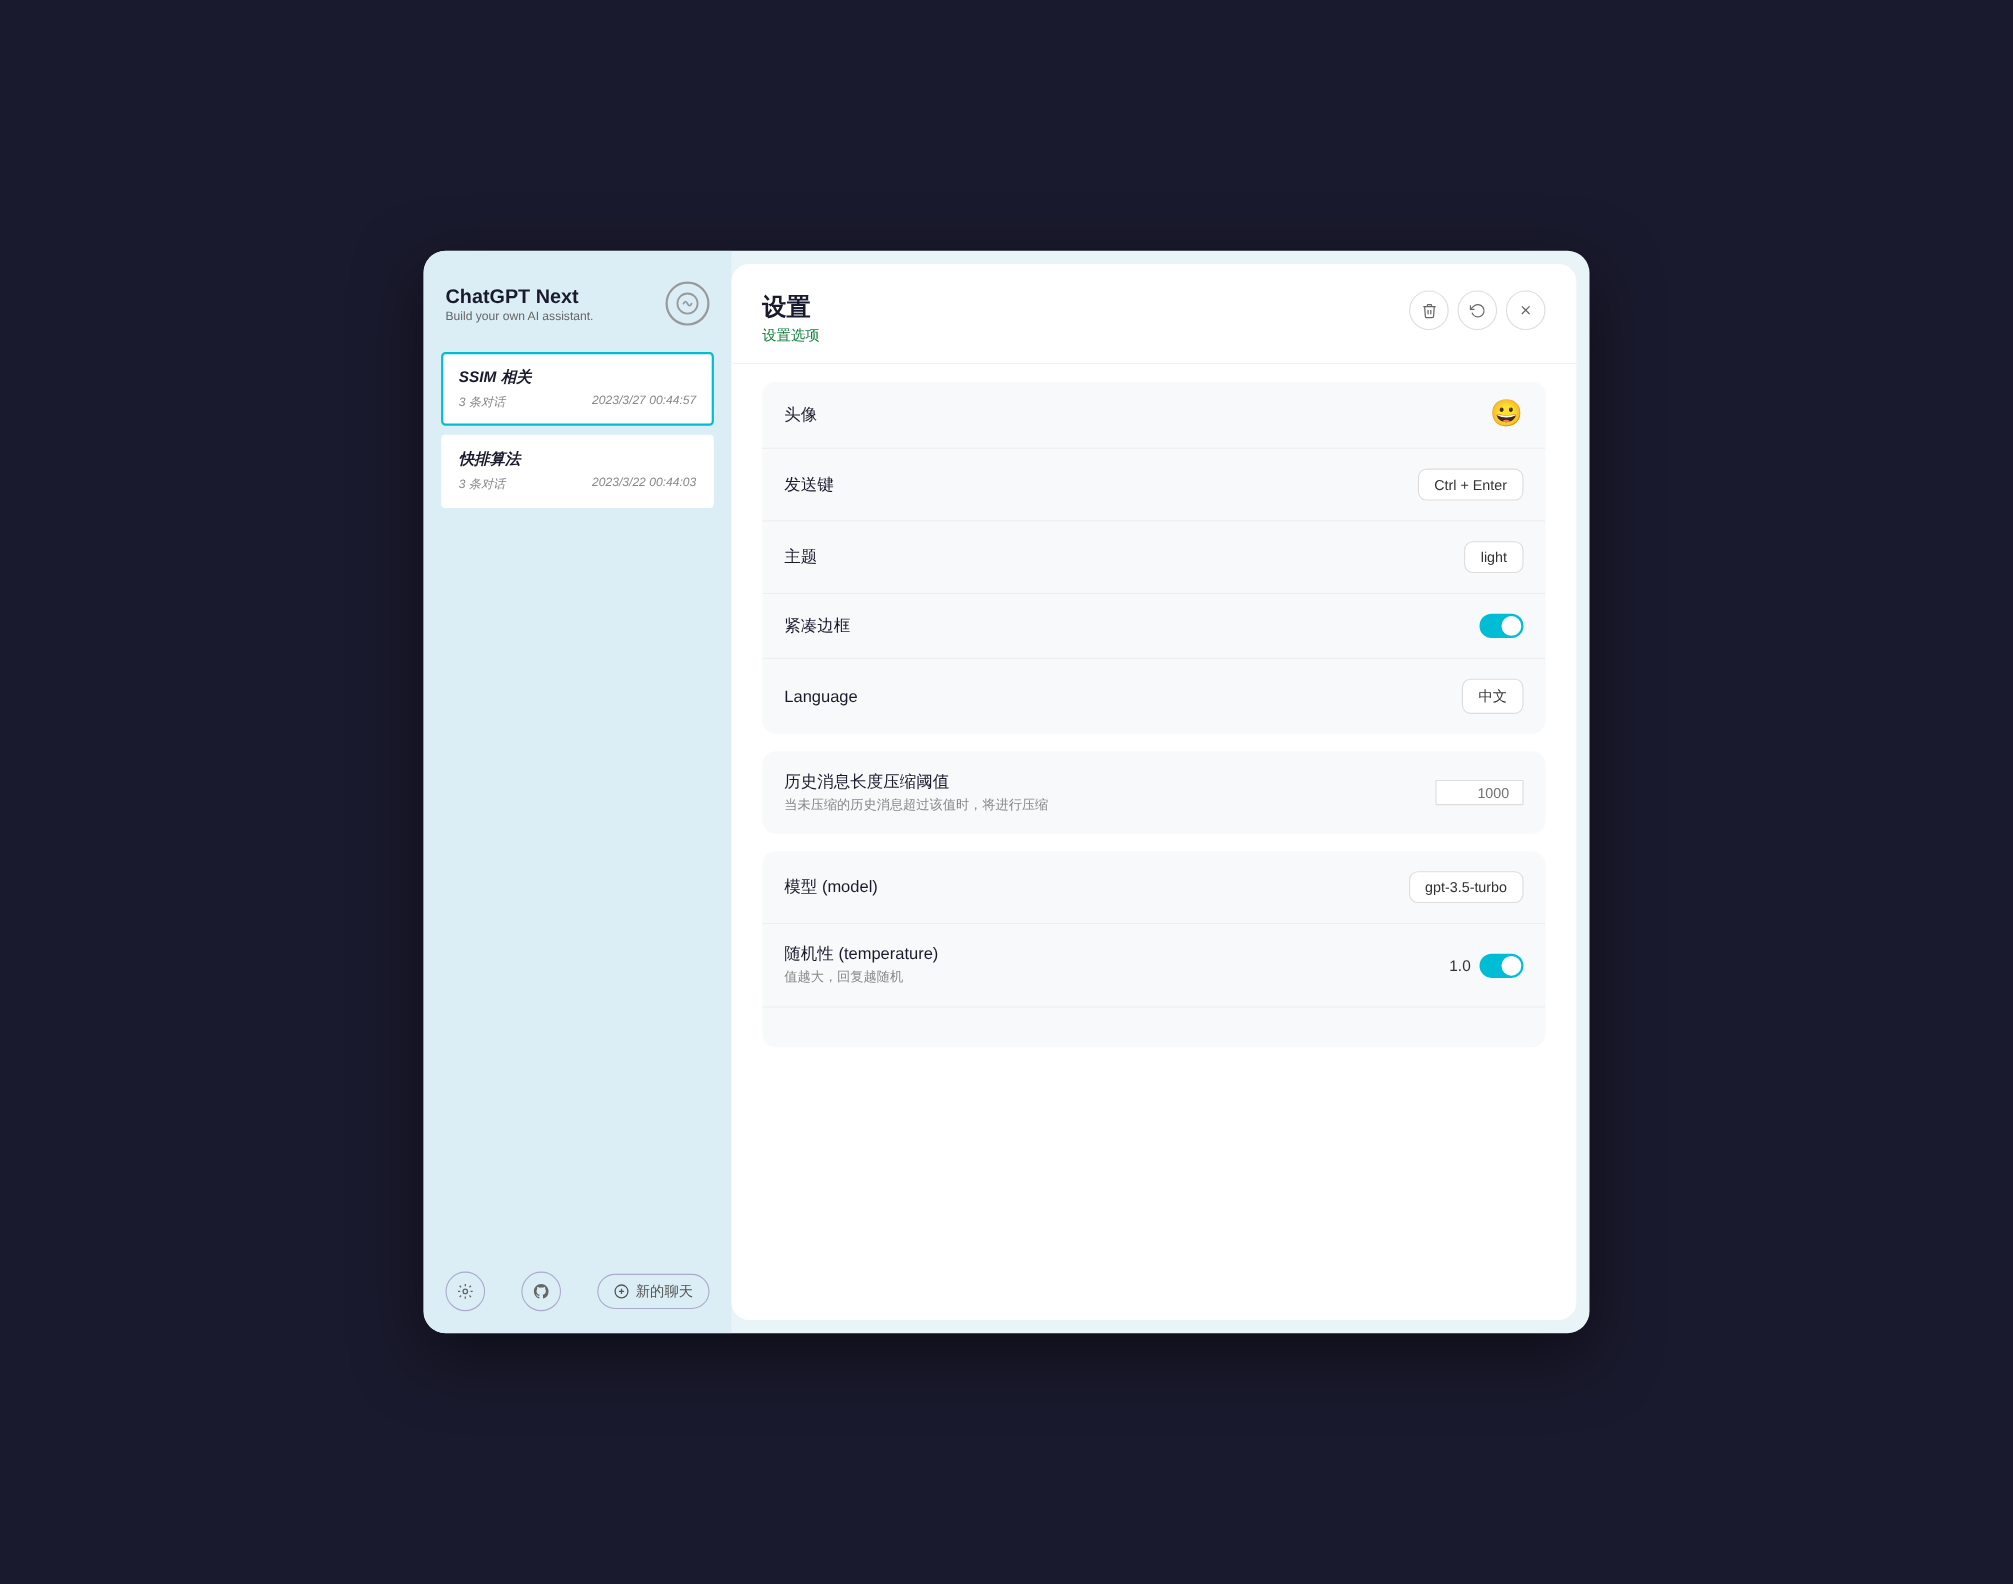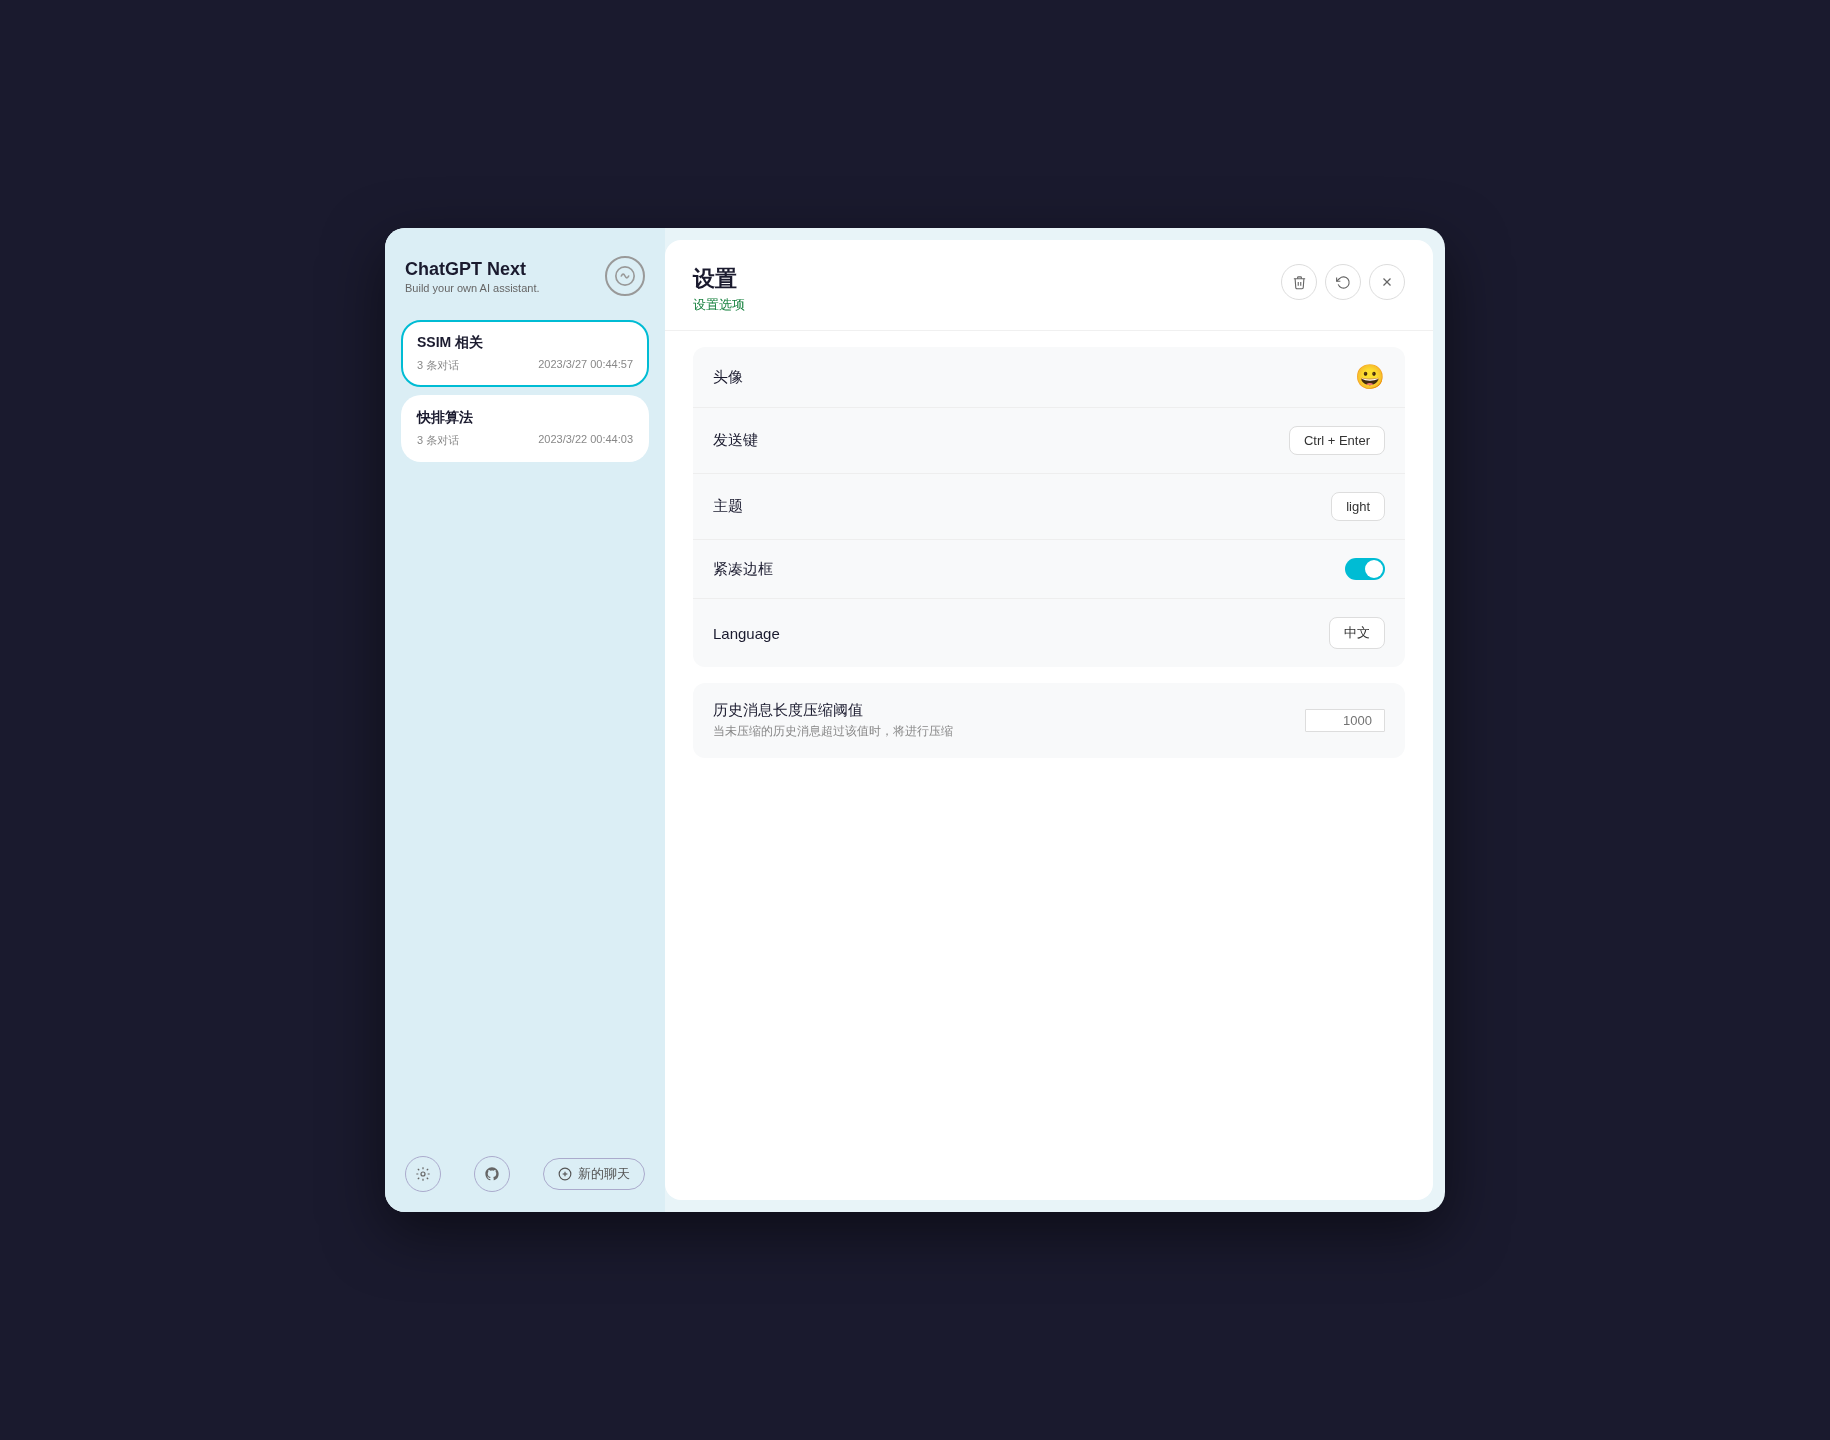--- a/index.html
+++ b/index.html
@@ -62,24 +62,25 @@
       font-size: 18px;
     }
     .chat-list {
       flex: 1;
       display: flex;
       flex-direction: column;
       gap: 8px;
     }
     .chat-item {
       background: white;
-      border-radius: 20px;
+      border-radius: 4px;
       padding: 12px 14px;
       cursor: pointer;
       border: 2px solid transparent;
+      font-style: italic;
     }
     .chat-item.active {
       border-color: #00bcd4;
     }
     .chat-item-title {
       font-size: 14px;
       font-weight: 600;
       color: #1a1a2e;
       margin-bottom: 6px;
     }
@@ -394,15 +395,41 @@
           <div>
             <div class="settings-row-label">历史消息长度压缩阈值</div>
             <div class="settings-row-sublabel">当未压缩的历史消息超过该值时，将进行压缩</div>
           </div>
           <div class="settings-row-value">
             <input class="number-input" type="text" value="1000" style="">
           </div>
         </div>
       </div>
 
+      <div class="settings-group">
+
+        <div class="settings-row">
+          <span class="settings-row-label">模型 (model)</span>
+          <div class="settings-row-value">
+            <span class="value-badge">gpt-3.5-turbo</span>
+          </div>
+        </div>
+
+        <div class="settings-row">
+          <div>
+            <div class="settings-row-label">随机性 (temperature)</div>
+            <div class="settings-row-sublabel">值越大，回复越随机</div>
+          </div>
+          <div class="settings-row-value inline-toggle-group">
+            <span style="font-size:14px;color:#333;">1.0</span>
+            <div class="toggle" style="background:#00bcd4;"></div>
+          </div>
+        </div>
+
+        <div class="settings-row">
+          
+          
+        </div>
+
+      </div>
     </div>
   </div>
 </div>
 
 </body></html>

